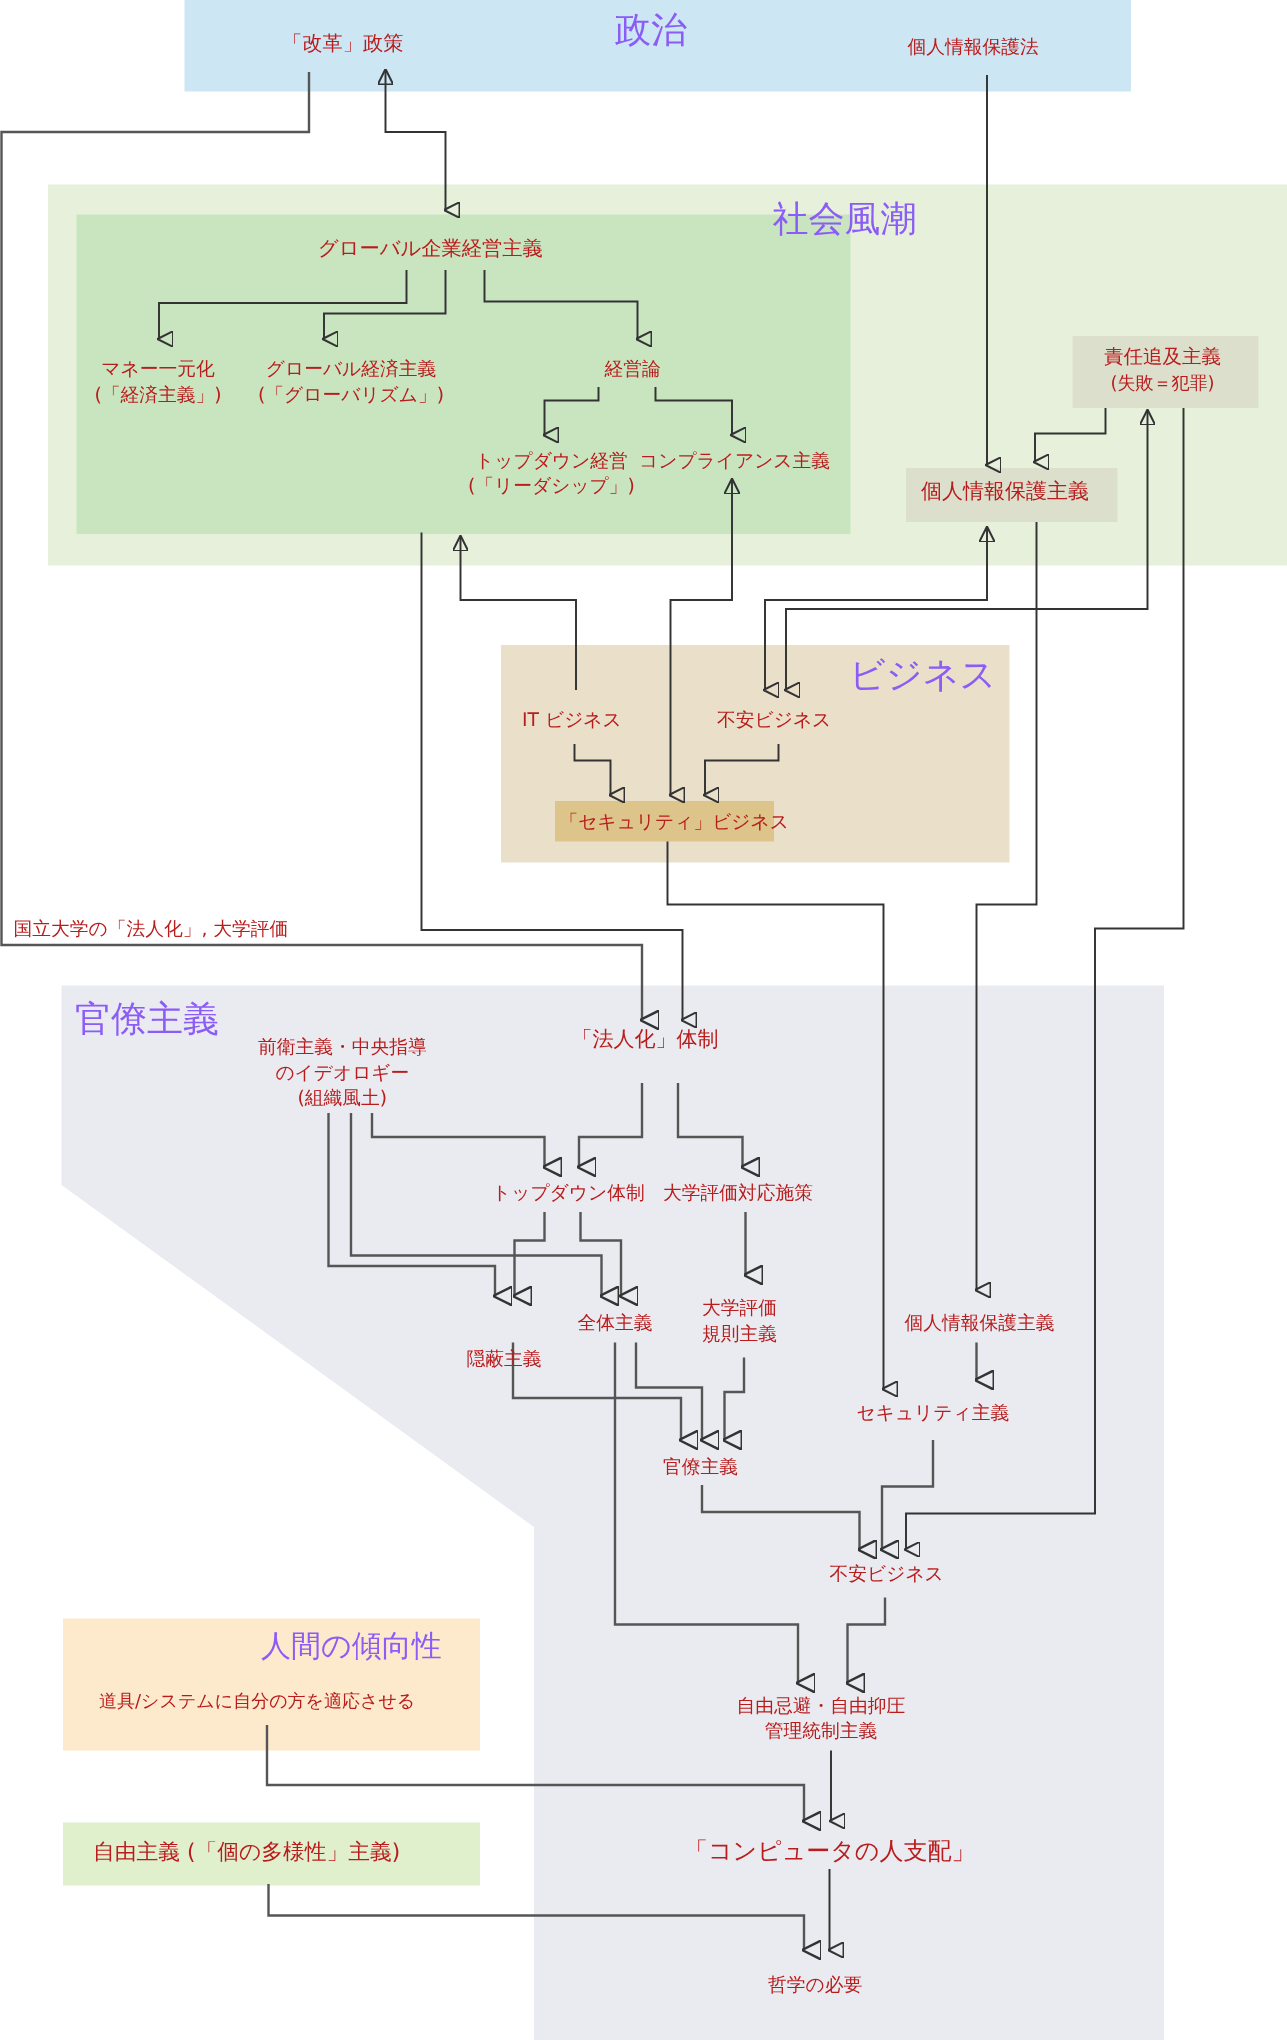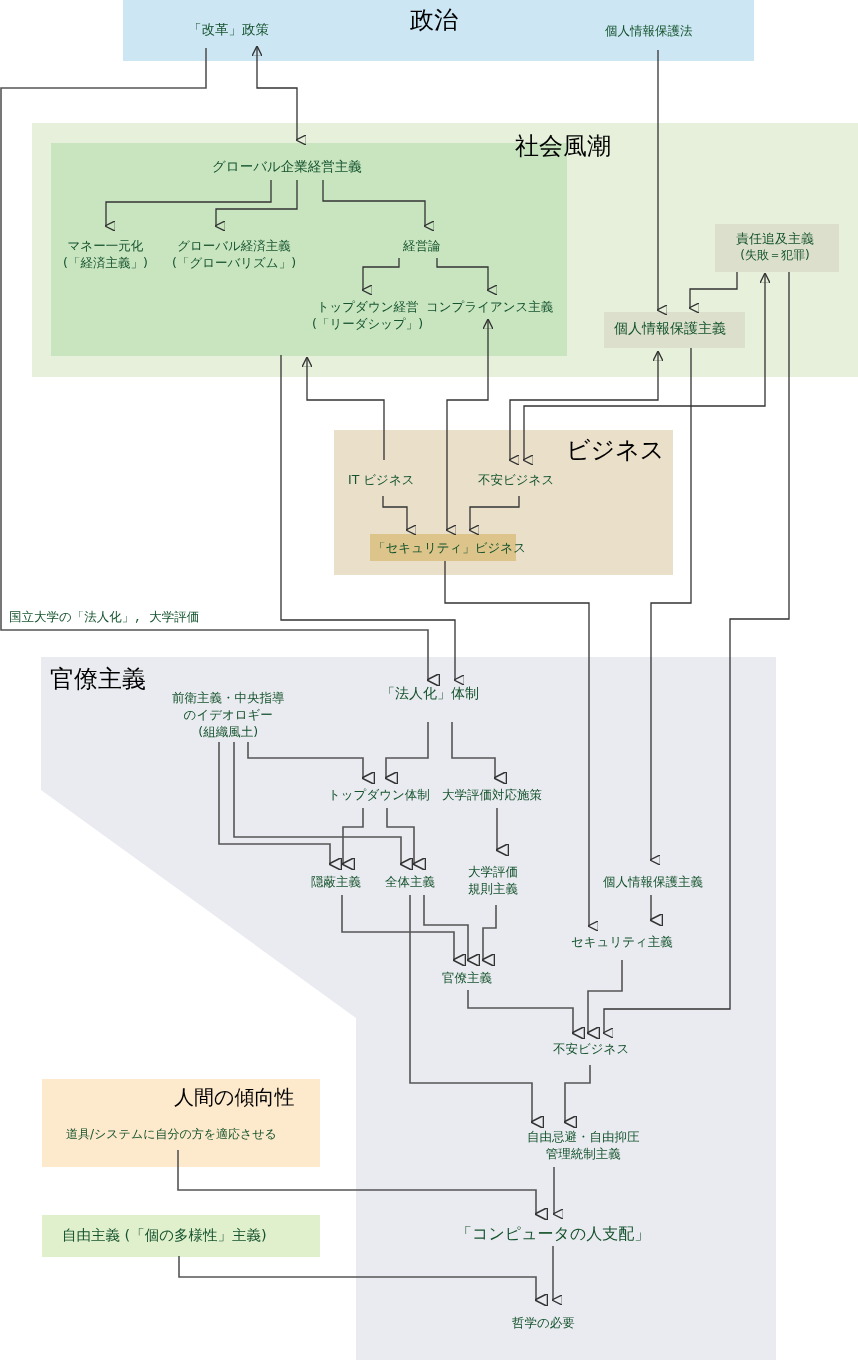--- a/index.html
+++ b/index.html
@@ -1,20 +1,20 @@
 <!DOCTYPE html>
 <html><head>
 <meta charset="utf-8">
 <style>
   html, body { margin: 0; padding: 0; background: #ffffff; }
   body { width: 858px; height: 1360px; position: relative; overflow: hidden;
          font-family: "DejaVu Sans", "Liberation Sans", sans-serif; color: #222; }
   .region { position: absolute; }
-  .node { position: absolute; font-size: 12.5px; line-height: 17px; text-align: center; white-space: nowrap; color: #14532d; }
-  .title { position: absolute; font-size: 24px; line-height: 28px; white-space: nowrap; color: #000000; }
+  .node { position: absolute; font-size: 12.5px; line-height: 17px; text-align: center; white-space: nowrap; color: #b91c1c; }
+  .title { position: absolute; font-size: 24px; line-height: 28px; white-space: nowrap; color: #8b5cf6; }
   .box { position: absolute; }
   svg.wires { position: absolute; left: 0; top: 0; width: 858px; height: 1360px; pointer-events: none; }
   svg.wires path { fill: none; stroke: #333; stroke-width: 1.3; }
   svg.wires path.grey { stroke: #555; stroke-width: 1.6; }
 </style>
 </head>
 <body>
 
 <div class="region" style="left:123px;top:0;width:631px;height:61px;background:#cce6f4;"></div>
 <div class="region" style="left:32px;top:123px;width:826px;height:254px;background:#e6f0da;"></div>
@@ -118,39 +118,39 @@
 </div>
 <div class="node" style="left:426px;top:298px;">コンプライアンス主義</div>
 <div class="node" style="left:736px;top:230px;text-align:center;font-size:13px;">
   <div>責任追及主義</div>
   <div style="font-size:12px;">(失敗＝犯罪)</div>
 </div>
 <div class="node" style="left:614px;top:320px;font-size:14px;">個人情報保護主義</div>
 <div class="node" style="left:348px;top:471px;">IT ビジネス</div>
 <div class="node" style="left:478px;top:471px;">不安ビジネス</div>
 <div class="node" style="left:373px;top:539px;">「セキュリティ」ビジネス</div>
-<div class="node" style="left:9px;top:610px;font-family:Liberation Mono, monospace;">国立大学の「法人化」, 大学評価</div>
+<div class="node" style="left:9px;top:610px;">国立大学の「法人化」, 大学評価</div>
 <div class="node" style="left:172px;top:689px;">
   <div>前衛主義・中央指導</div>
   <div>のイデオロギー</div>
   <div>(組織風土)</div>
 </div>
 <div class="node" style="left:381px;top:685px;font-size:14px;">「法人化」体制</div>
 <div class="node" style="left:328px;top:786px;">トップダウン体制</div>
 <div class="node" style="left:442px;top:786px;">大学評価対応施策</div>
-<div class="node" style="left:311px;top:873px;">隠蔽主義</div>
+<div class="node" style="left:311px;top:897px;">隠蔽主義</div>
 <div class="node" style="left:385px;top:873px;">全体主義</div>
 <div class="node" style="left:468px;top:863px;">
   <div>大学評価</div>
   <div>規則主義</div>
 </div>
 <div class="node" style="left:603px;top:873px;">個人情報保護主義</div>
 <div class="node" style="left:571px;top:933px;">セキュリティ主義</div>
 <div class="node" style="left:442px;top:969px;">官僚主義</div>
 <div class="node" style="left:553px;top:1040px;">不安ビジネス</div>
-<div class="node" style="left:491px;top:1128px;margin-left:36px;">
+<div class="node" style="left:491px;top:1128px;">
   <div>自由忌避・自由抑圧</div>
   <div>管理統制主義</div>
 </div>
 <div class="node" style="left:456px;top:1224px;font-size:16px;line-height:20px;">「コンピュータの人支配」</div>
 <div class="node" style="left:512px;top:1314px;">哲学の必要</div>
 <div class="node" style="left:66px;top:1126px;font-size:12px;">道具/システムに自分の方を適応させる</div>
 <div class="node" style="left:62px;top:1226px;font-size:14.5px;line-height:19px;">自由主義 (「個の多様性」主義)</div>
 
 </body></html>

